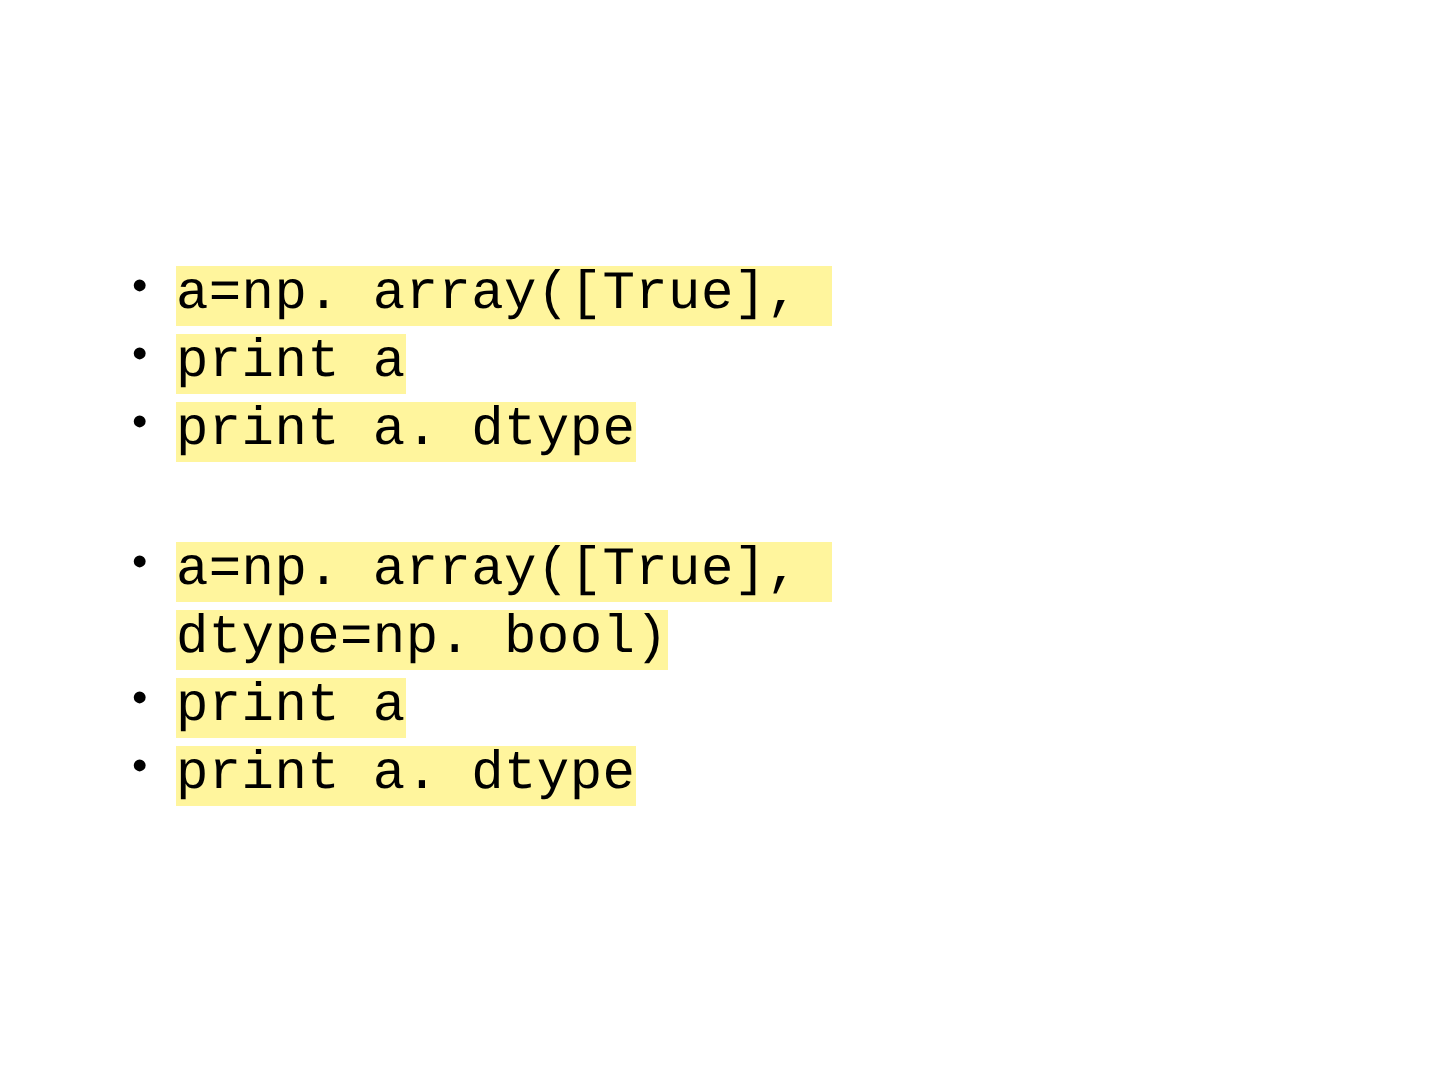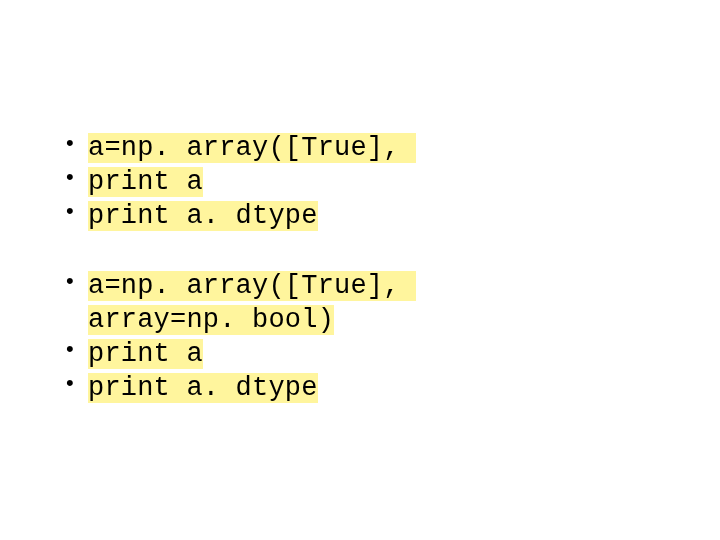--- a/index.html
+++ b/index.html
@@ -64,21 +64,21 @@
     <li>
       <span class="code">print a. dtype</span>
     </li>
   </ul>
 
   <div class="gap"></div>
 
   <ul class="bullets">
     <li>
       <span class="code">a=np. array([True], </span><br>
-      <span class="code">array=np. bool)</span>
+      <span class="code">dtype=np. bool)</span>
     </li>
     <li>
       <span class="code">print a</span>
     </li>
     <li>
       <span class="code">print a. dtype</span>
     </li>
   </ul>
 
 </div>

